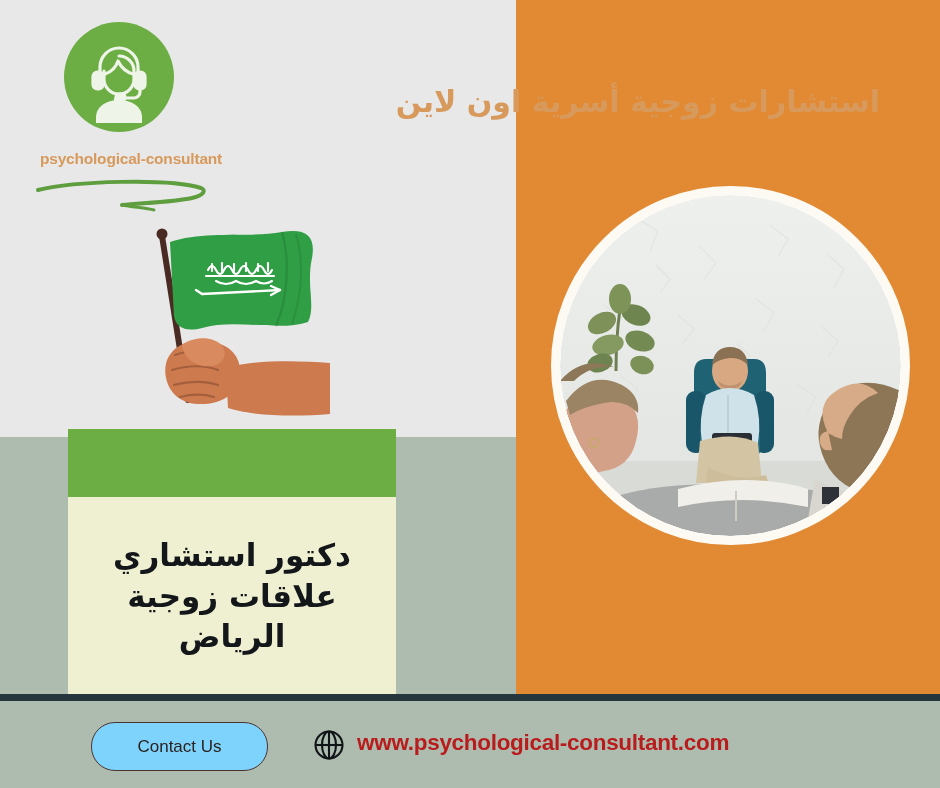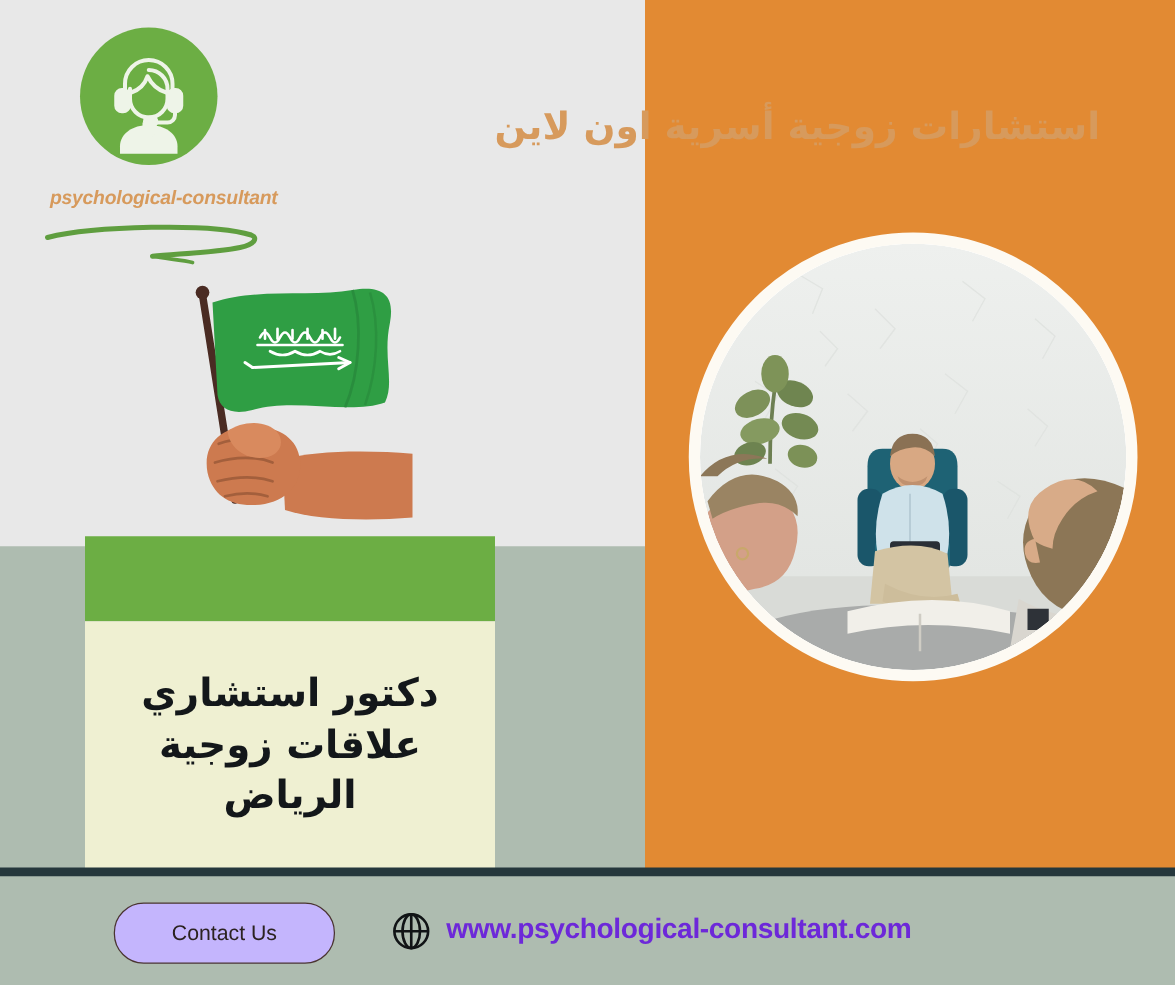--- a/index.html
+++ b/index.html
@@ -27,21 +27,21 @@
     position:absolute; left:516px; top:0; width:424px; height:696px;
     background:#e28a33;
   }
   .divider{
     position:absolute; left:0; top:694px; width:940px; height:7px;
     background:#25373c;
   }
 
   
   .logo-wrap{
-    position:absolute; left:16px; top:22px; width:230px; height:180px;font-style:italic;
+    position:absolute; left:16px; top:22px; width:230px; height:180px;
   }
   .logo-circle{
     position:absolute; left:48px; top:0px;
     width:110px; height:110px; border-radius:50%;
     background:#6cae44;
   }
   .logo-circle svg{position:absolute; left:0; top:0;}
   .logo-text{
     position:absolute; left:0px; top:128px; width:230px;
     text-align:center;
@@ -100,33 +100,33 @@
   }
   .photo-inner{
     position:absolute; left:0; top:0; width:100%; height:100%;
     border-radius:50%; overflow:hidden;
   }
 
   
   .contact-btn{
     position:absolute; left:91px; top:722px;
     width:175px; height:47px; border-radius:24px;
-    background:#c4b5fd; border:1.6px solid #4a3431;
+    background:#7dd3fc; border:1.6px solid #4a3431;
     display:flex; align-items:center; justify-content:center;
     font-size:17px; font-weight:400; color:#2b2220;
     font-family:"Liberation Sans","DejaVu Sans",sans-serif;
     cursor:pointer;
   }
   .globe-icon{
     position:absolute; left:313px; top:729px; width:32px; height:32px;
   }
   .site-url{
     position:absolute; left:357px; top:730px;
     font-size:22.5px; font-weight:700; letter-spacing:-0.3px;
-    color:#6d28d9;
+    color:#b91c1c;
     font-family:"Liberation Sans","DejaVu Sans",sans-serif;
   }
 </style>
 </head>
 <body>
 
 <div class="canvas">
 
   <div class="bg-top"></div>
   <div class="bg-sage"></div>

